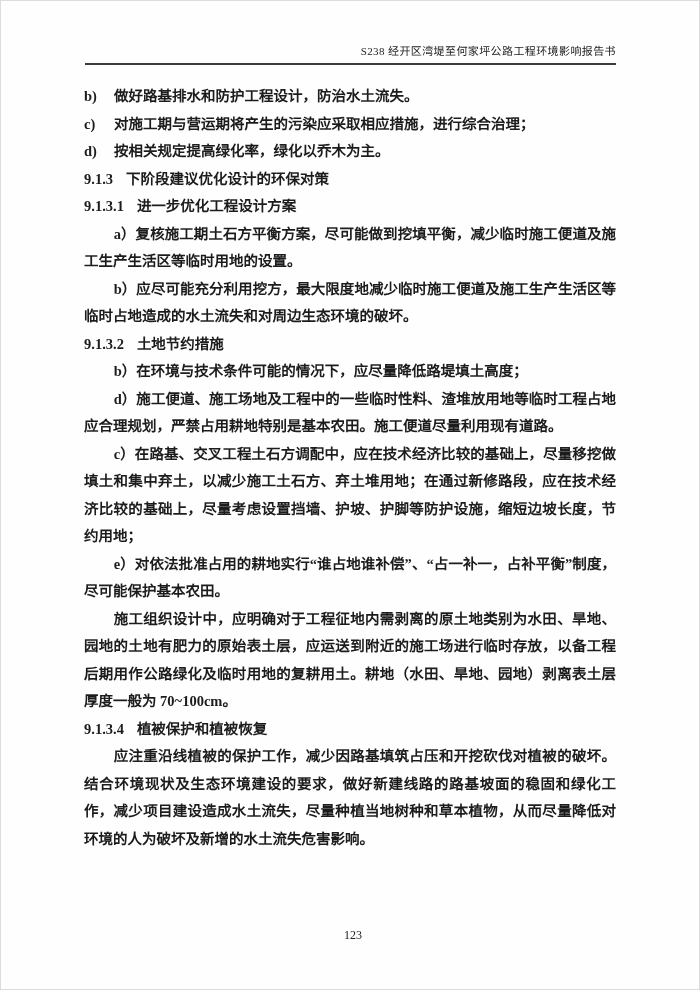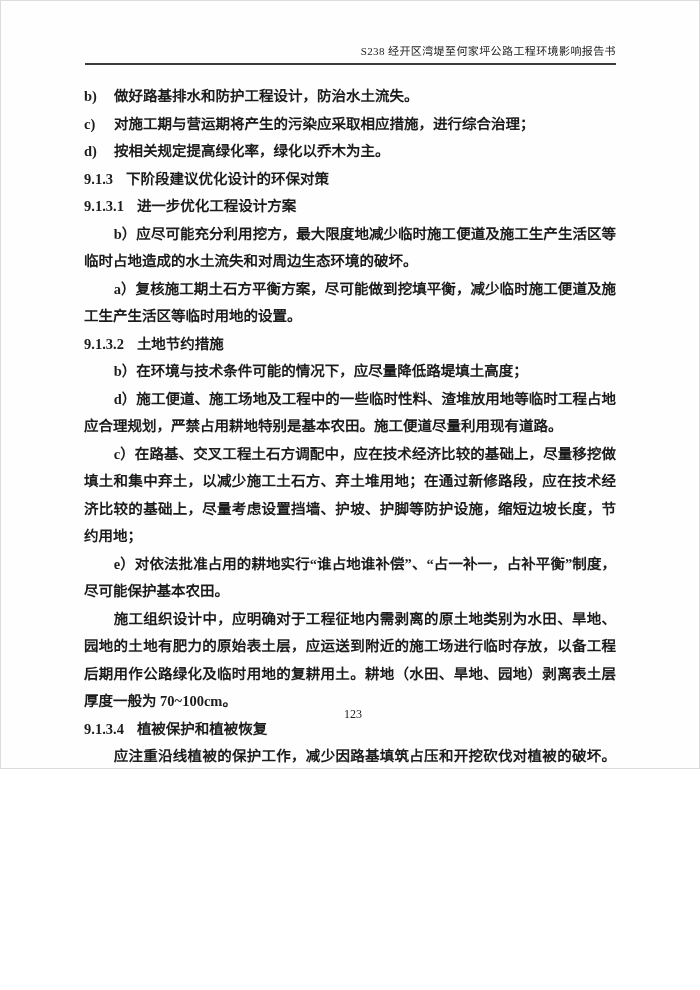--- a/index.html
+++ b/index.html
@@ -3,21 +3,21 @@
 <meta charset="utf-8">
 <style>
   html, body {
     margin: 0;
     padding: 0;
     background: #ffffff;
   }
   .page {
     position: relative;
     width: 700px;
-    height: 769px;
+    height: 990px;
     background: #fefefe;
     box-shadow: inset 0 0 0 1px #dcdcdc;
     font-family: "Liberation Serif", "DejaVu Serif", serif;
     color: #1c1c1c;
     overflow: hidden;
   }
   .page-header {
     position: absolute;
     left: 85px;
     right: 84px;
@@ -98,22 +98,22 @@
     </div>
 
     <div class="heading">
       <span class="num">9.1.3</span><span>下阶段建议优化设计的环保对策</span>
     </div>
 
     <div class="heading">
       <span class="num">9.1.3.1</span><span>进一步优化工程设计方案</span>
     </div>
 
+    <p class="para">a）复核施工期土石方平衡方案，尽可能做到挖填平衡，减少临时施工便道及施工生产生活区等临时用地的设置。</p>
     <p class="para">b）应尽可能充分利用挖方，最大限度地减少临时施工便道及施工生产生活区等临时占地造成的水土流失和对周边生态环境的破坏。</p>
-    <p class="para">a）复核施工期土石方平衡方案，尽可能做到挖填平衡，减少临时施工便道及施工生产生活区等临时用地的设置。</p>
 
     <div class="heading">
       <span class="num">9.1.3.2</span><span>土地节约措施</span>
     </div>
 
     <p class="para">b）在环境与技术条件可能的情况下，应尽量降低路堤填土高度；</p>
     <p class="para">d）施工便道、施工场地及工程中的一些临时性料、渣堆放用地等临时工程占地应合理规划，严禁占用耕地特别是基本农田。施工便道尽量利用现有道路。</p>
     <p class="para">c）在路基、交叉工程土石方调配中，应在技术经济比较的基础上，尽量移挖做填土和集中弃土，以减少施工土石方、弃土堆用地；在通过新修路段，应在技术经济比较的基础上，尽量考虑设置挡墙、护坡、护脚等防护设施，缩短边坡长度，节约用地；</p>
     <p class="para">e）对依法批准占用的耕地实行“谁占地谁补偿”、“占一补一，占补平衡”制度，尽可能保护基本农田。</p>
 

